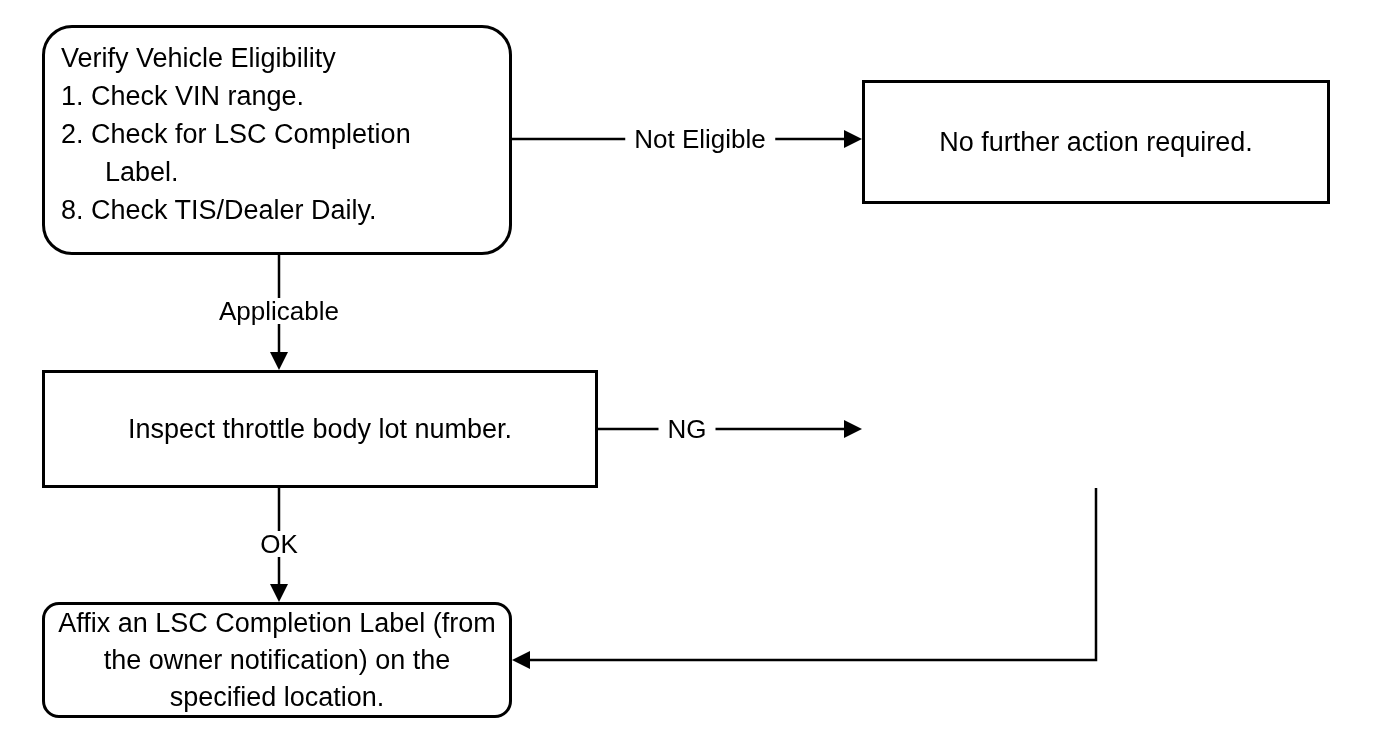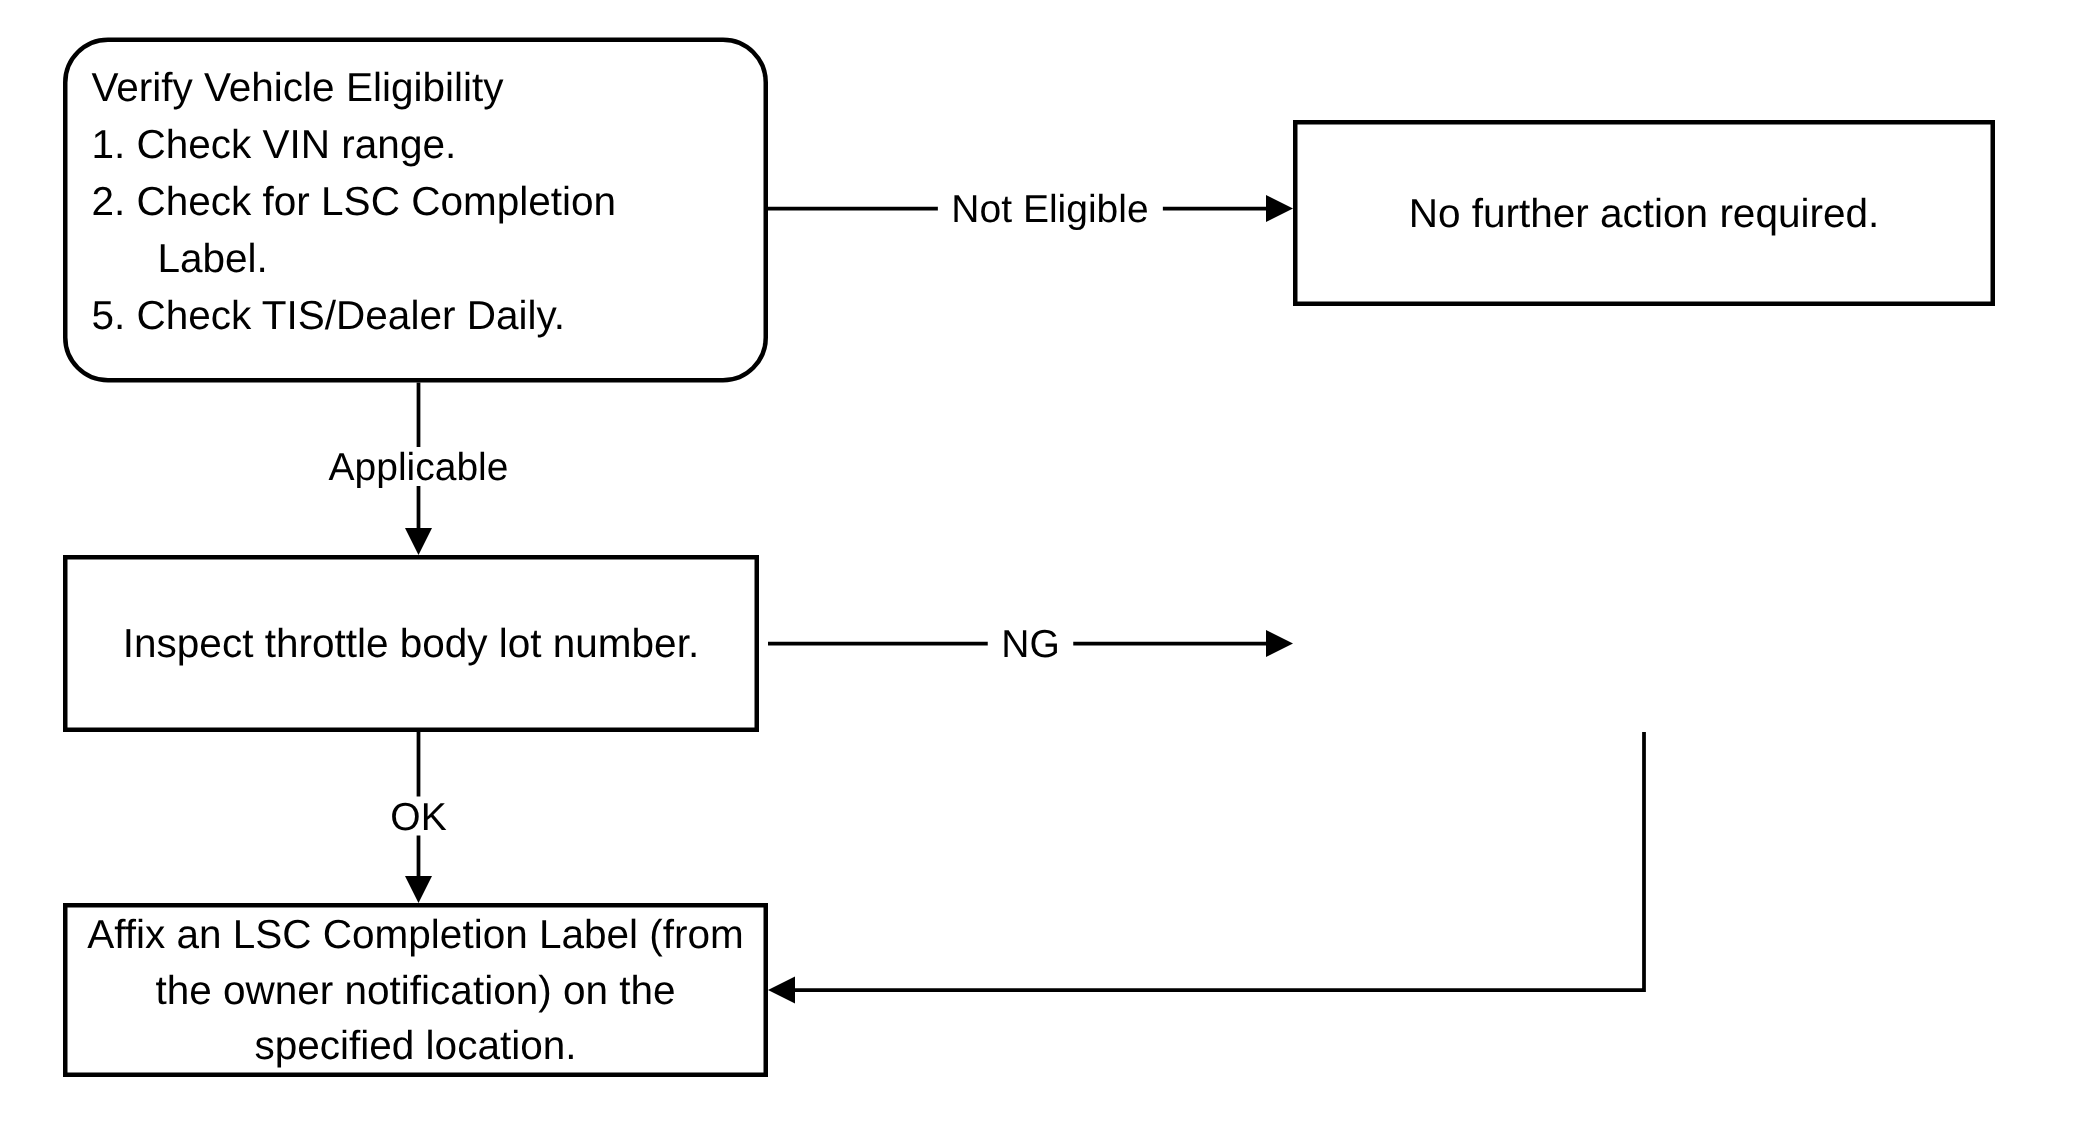--- a/index.html
+++ b/index.html
@@ -25,23 +25,23 @@
   .node.center {
     display: flex;
     align-items: center;
     justify-content: center;
     text-align: center;
   }
   .node-verify  { left: 42px;  top: 25px;  width: 470px; height: 230px; padding: 11px 10px 0 16px; border-radius: 30px; }
   .node-verify .line { white-space: nowrap; }
   .node-verify .line.indent { padding-left: 44px; }
   .node-noaction { left: 862px; top: 80px;  width: 468px; height: 124px; }
-  .node-inspect  { left: 42px;  top: 370px; width: 464px; height: 118px; line-height: 37px; }
+  .node-inspect  { left: 42px;  top: 370px; width: 556px; height: 118px; line-height: 37px; }
   .node-replace  { left: 862px; top: 370px; width: 468px; height: 118px; }
-  .node-affix    { left: 42px;  top: 602px; width: 470px; height: 116px; line-height: 37px; padding: 0 5px; }
+  .node-affix    { left: 42px;  top: 602px; width: 470px; height: 116px; line-height: 37px; padding: 0 5px; border-radius: 17px; }
 
   .edge-label {
     position: absolute;
     transform: translate(-50%, -50%);
     background: #ffffff;
     padding: 0 9px;
     font-size: 26px;
     line-height: 26px;
     white-space: nowrap;
   }
@@ -71,21 +71,21 @@
 
     <polyline points="1096,488 1096,660 528,660" fill="none" stroke="#000" stroke-width="2.5"></polyline>
     <polygon points="530,651 530,669 512,660" fill="#000"></polygon>
   </svg>
 
   <div class="node node-verify">
     <div class="line">Verify Vehicle Eligibility</div>
     <div class="line">1. Check VIN range.</div>
     <div class="line">2. Check for LSC Completion</div>
     <div class="line indent">Label.</div>
-    <div class="line">5. Check TIS/Dealer Daily.</div>
+    <div class="line">8. Check TIS/Dealer Daily.</div>
   </div>
 
   <div class="node center node-noaction">
     <span>No further action required.</span>
   </div>
 
   <div class="node center node-inspect">
     <span>Inspect throttle body lot number.</span>
   </div>
 

